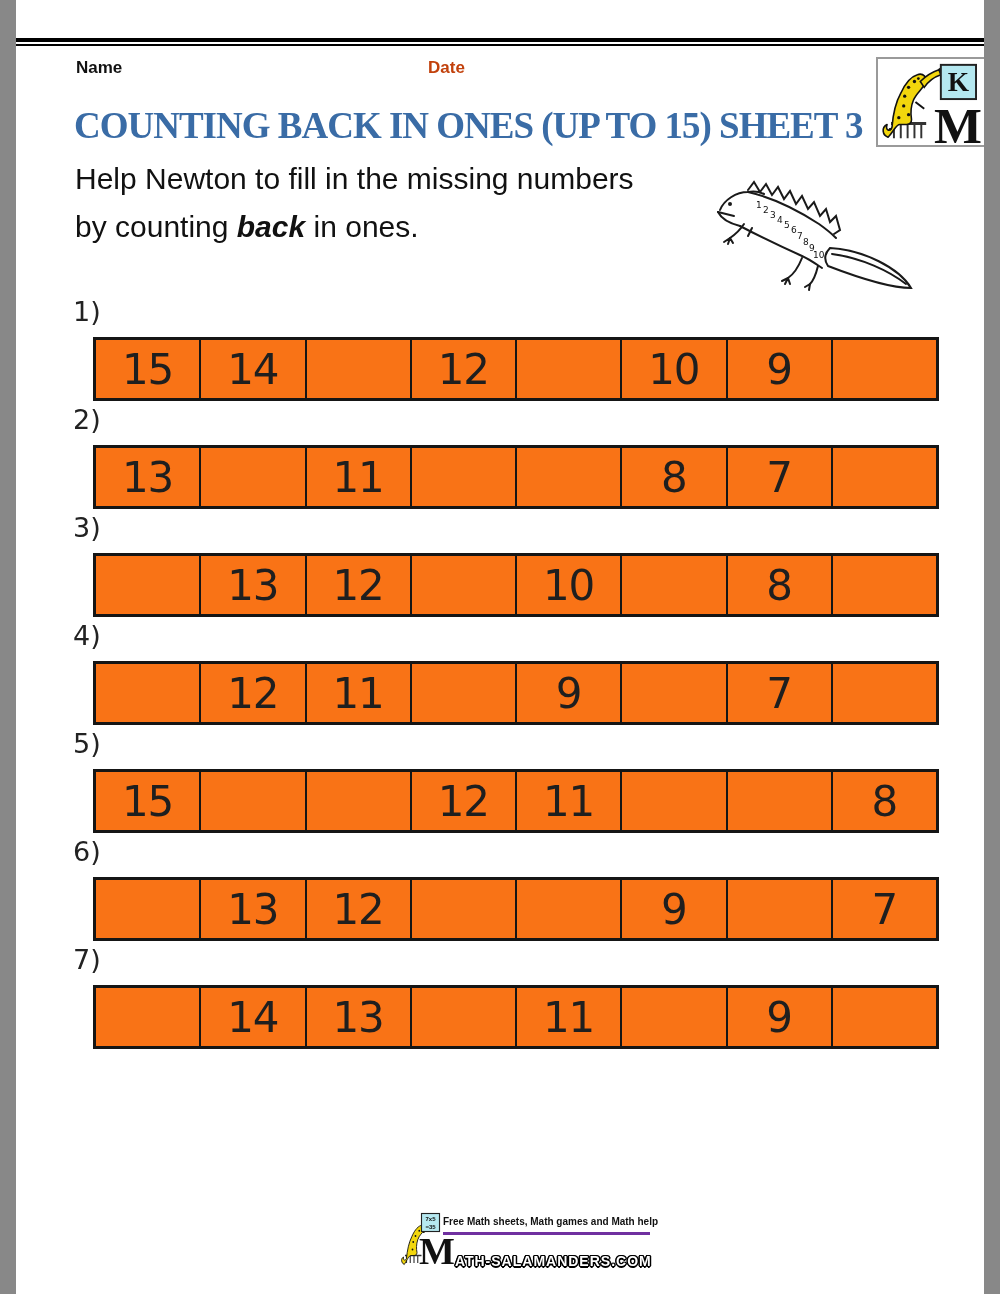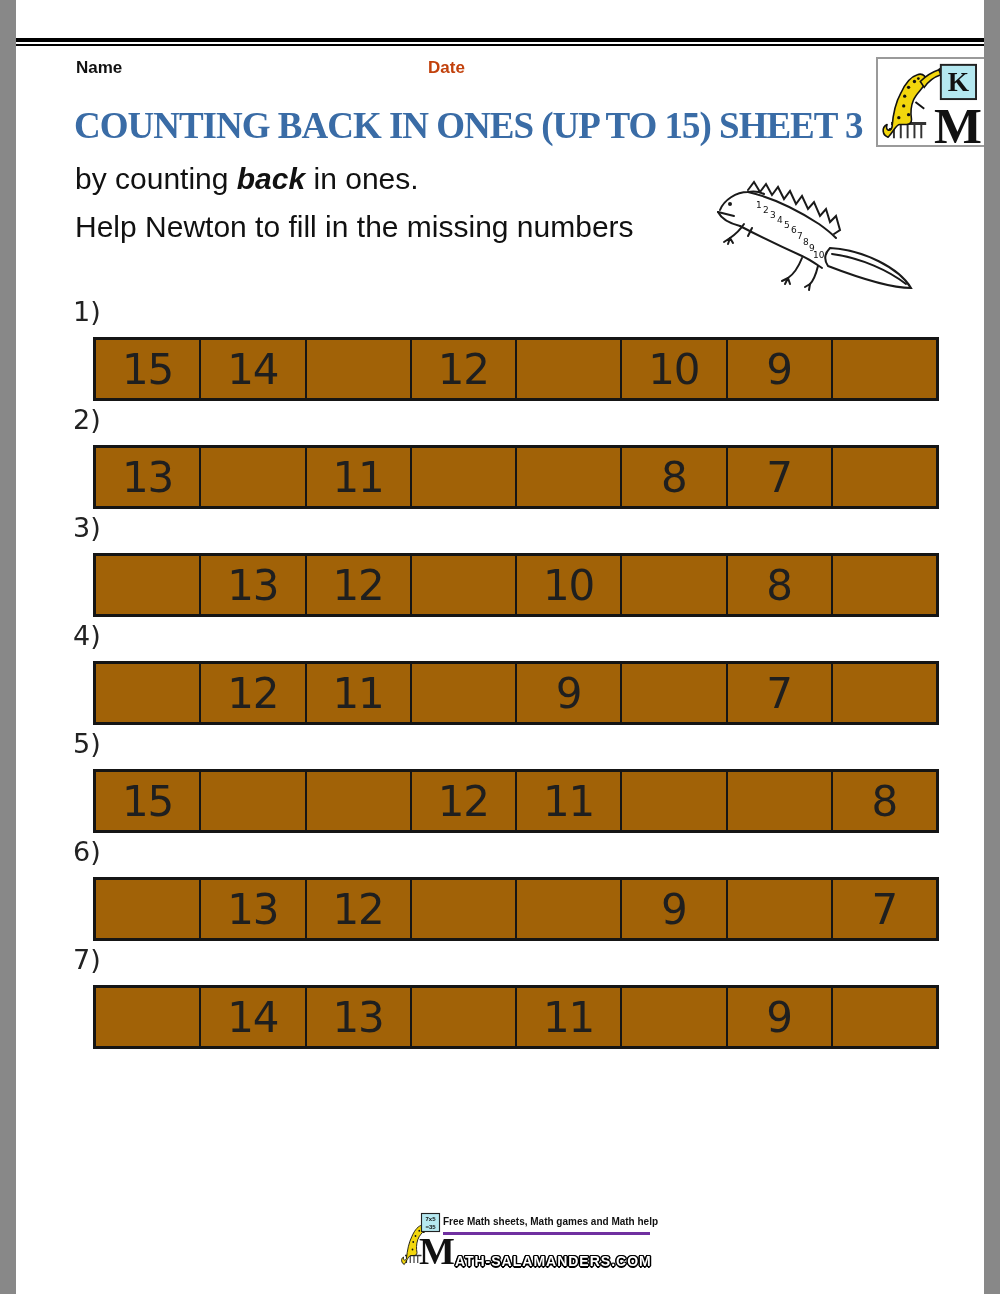--- a/index.html
+++ b/index.html
@@ -37,21 +37,21 @@
   .newt svg{display:block;width:100%;height:100%;}
 
   
   .ws-row{position:absolute;left:0;width:1000px;height:106px;}
   .ws-label{
     position:absolute;left:57px;top:0;
     font-family:"DejaVu Sans", sans-serif;font-size:27px;font-weight:400;color:#222;
   }
   .ws-strip{
     position:absolute;left:77px;top:41px;width:846px;height:64px;
-    border:3px solid #151515;box-sizing:border-box;display:flex;background:#a16207;
+    border:3px solid #151515;box-sizing:border-box;display:flex;background:#f97316;
   }
   .ws-cell{
     flex:1 1 0;border-right:2.5px solid #151515;
     display:flex;align-items:center;justify-content:center;
     font-family:"DejaVu Sans", sans-serif;font-size:42px;font-weight:400;
     letter-spacing:-1px;color:#1f1f1f;
   }
   .ws-cell:last-child{border-right:none;}
 
   
@@ -102,22 +102,22 @@
       </g>
       <rect x="64" y="6" width="36" height="35" fill="#b5e8f0" stroke="#222" stroke-width="2"></rect>
       <text x="82" y="33" font-size="28" text-anchor="middle" font-family="Liberation Serif, serif" font-weight="bold" fill="#111">K</text>
       <text x="57" y="86" font-size="52" font-family="Liberation Serif, serif" font-weight="bold" fill="#111">M</text>
     </svg>
   </div>
 
   <div class="sheet-title">COUNTING BACK IN ONES (UP TO 15) SHEET 3</div>
 
   <div class="instructions">
+    <div>Help Newton to fill in the missing numbers</div>
     <div><span>by counting </span><b>back</b><span> in ones.</span></div>
-    <div>Help Newton to fill in the missing numbers</div>
   </div>
 
   <div class="newt">
     <svg viewBox="0 0 210 118">
       <g fill="none" stroke="#1a1a1a" stroke-width="2" stroke-linecap="round">
         <path d="M6,34 C10,24 22,16 34,16 C40,15 46,16 50,18"></path>
         <path d="M4,36 L20,40"></path>
         <path d="M4,36 C8,44 18,48 26,50"></path>
         <path d="M34,16 C60,22 85,35 105,48 C112,53 118,58 122,62"></path>
         <polyline points="34,14 40,6 46,16 52,8 58,19 64,11 70,23 76,15 82,28 88,20 94,33 100,26 106,40 112,33 116,46 122,40 126,54 120,58"></polyline>

